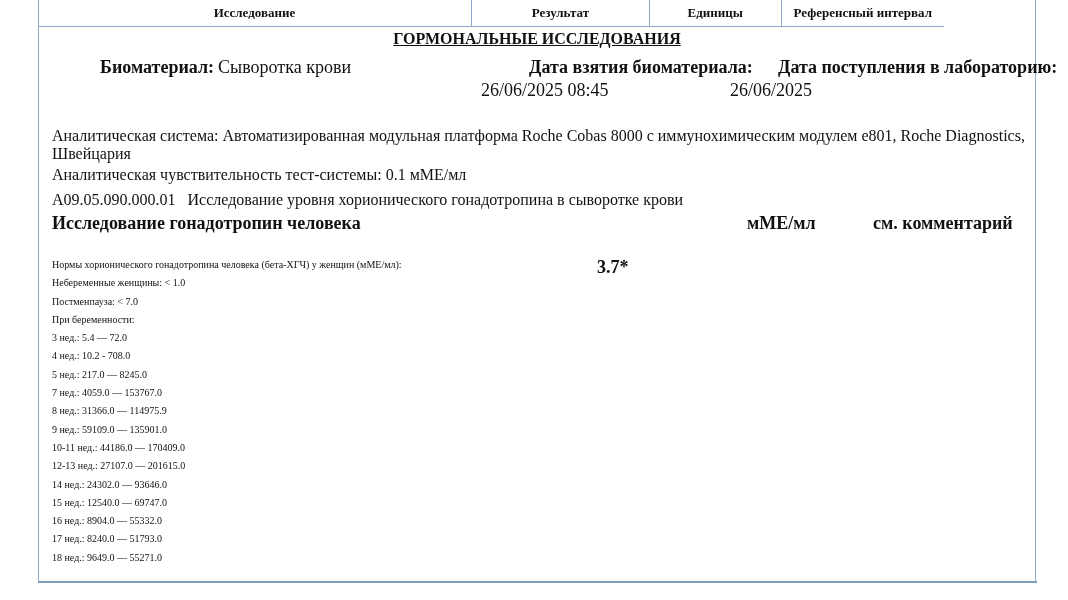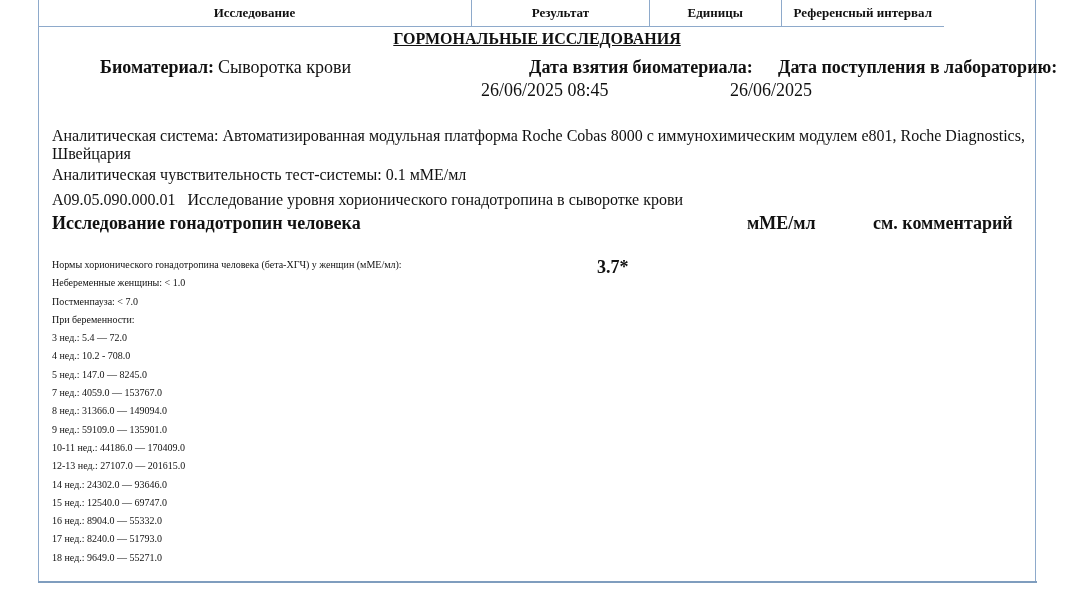--- a/index.html
+++ b/index.html
@@ -55,23 +55,23 @@
 <div class="abs result-row" style="left:747px; top:213px;">мМЕ/мл</div>
 <div class="abs result-row" style="left:873px; top:213px;">см. комментарий</div>
 
 <div class="norms">
   <div>Нормы хорионического гонадотропина человека (бета-ХГЧ) у женщин (мМЕ/мл):</div>
   <div>Небеременные женщины: &lt; 1.0</div>
   <div>Постменпауза: &lt; 7.0</div>
   <div>При беременности:</div>
   <div>3 нед.: 5.4 — 72.0</div>
   <div>4 нед.: 10.2 - 708.0</div>
-  <div>5 нед.: 147.0 — 8245.0</div>
+  <div>5 нед.: 217.0 — 8245.0</div>
   <div>7 нед.: 4059.0 — 153767.0</div>
-  <div>8 нед.: 31366.0 — 149094.0</div>
+  <div>8 нед.: 31366.0 — 114975.9</div>
   <div>9 нед.: 59109.0 — 135901.0</div>
   <div>10-11 нед.: 44186.0 — 170409.0</div>
   <div>12-13 нед.: 27107.0 — 201615.0</div>
   <div>14 нед.: 24302.0 — 93646.0</div>
   <div>15 нед.: 12540.0 — 69747.0</div>
   <div>16 нед.: 8904.0 — 55332.0</div>
   <div>17 нед.: 8240.0 — 51793.0</div>
   <div>18 нед.: 9649.0 — 55271.0</div>
 </div>
 

